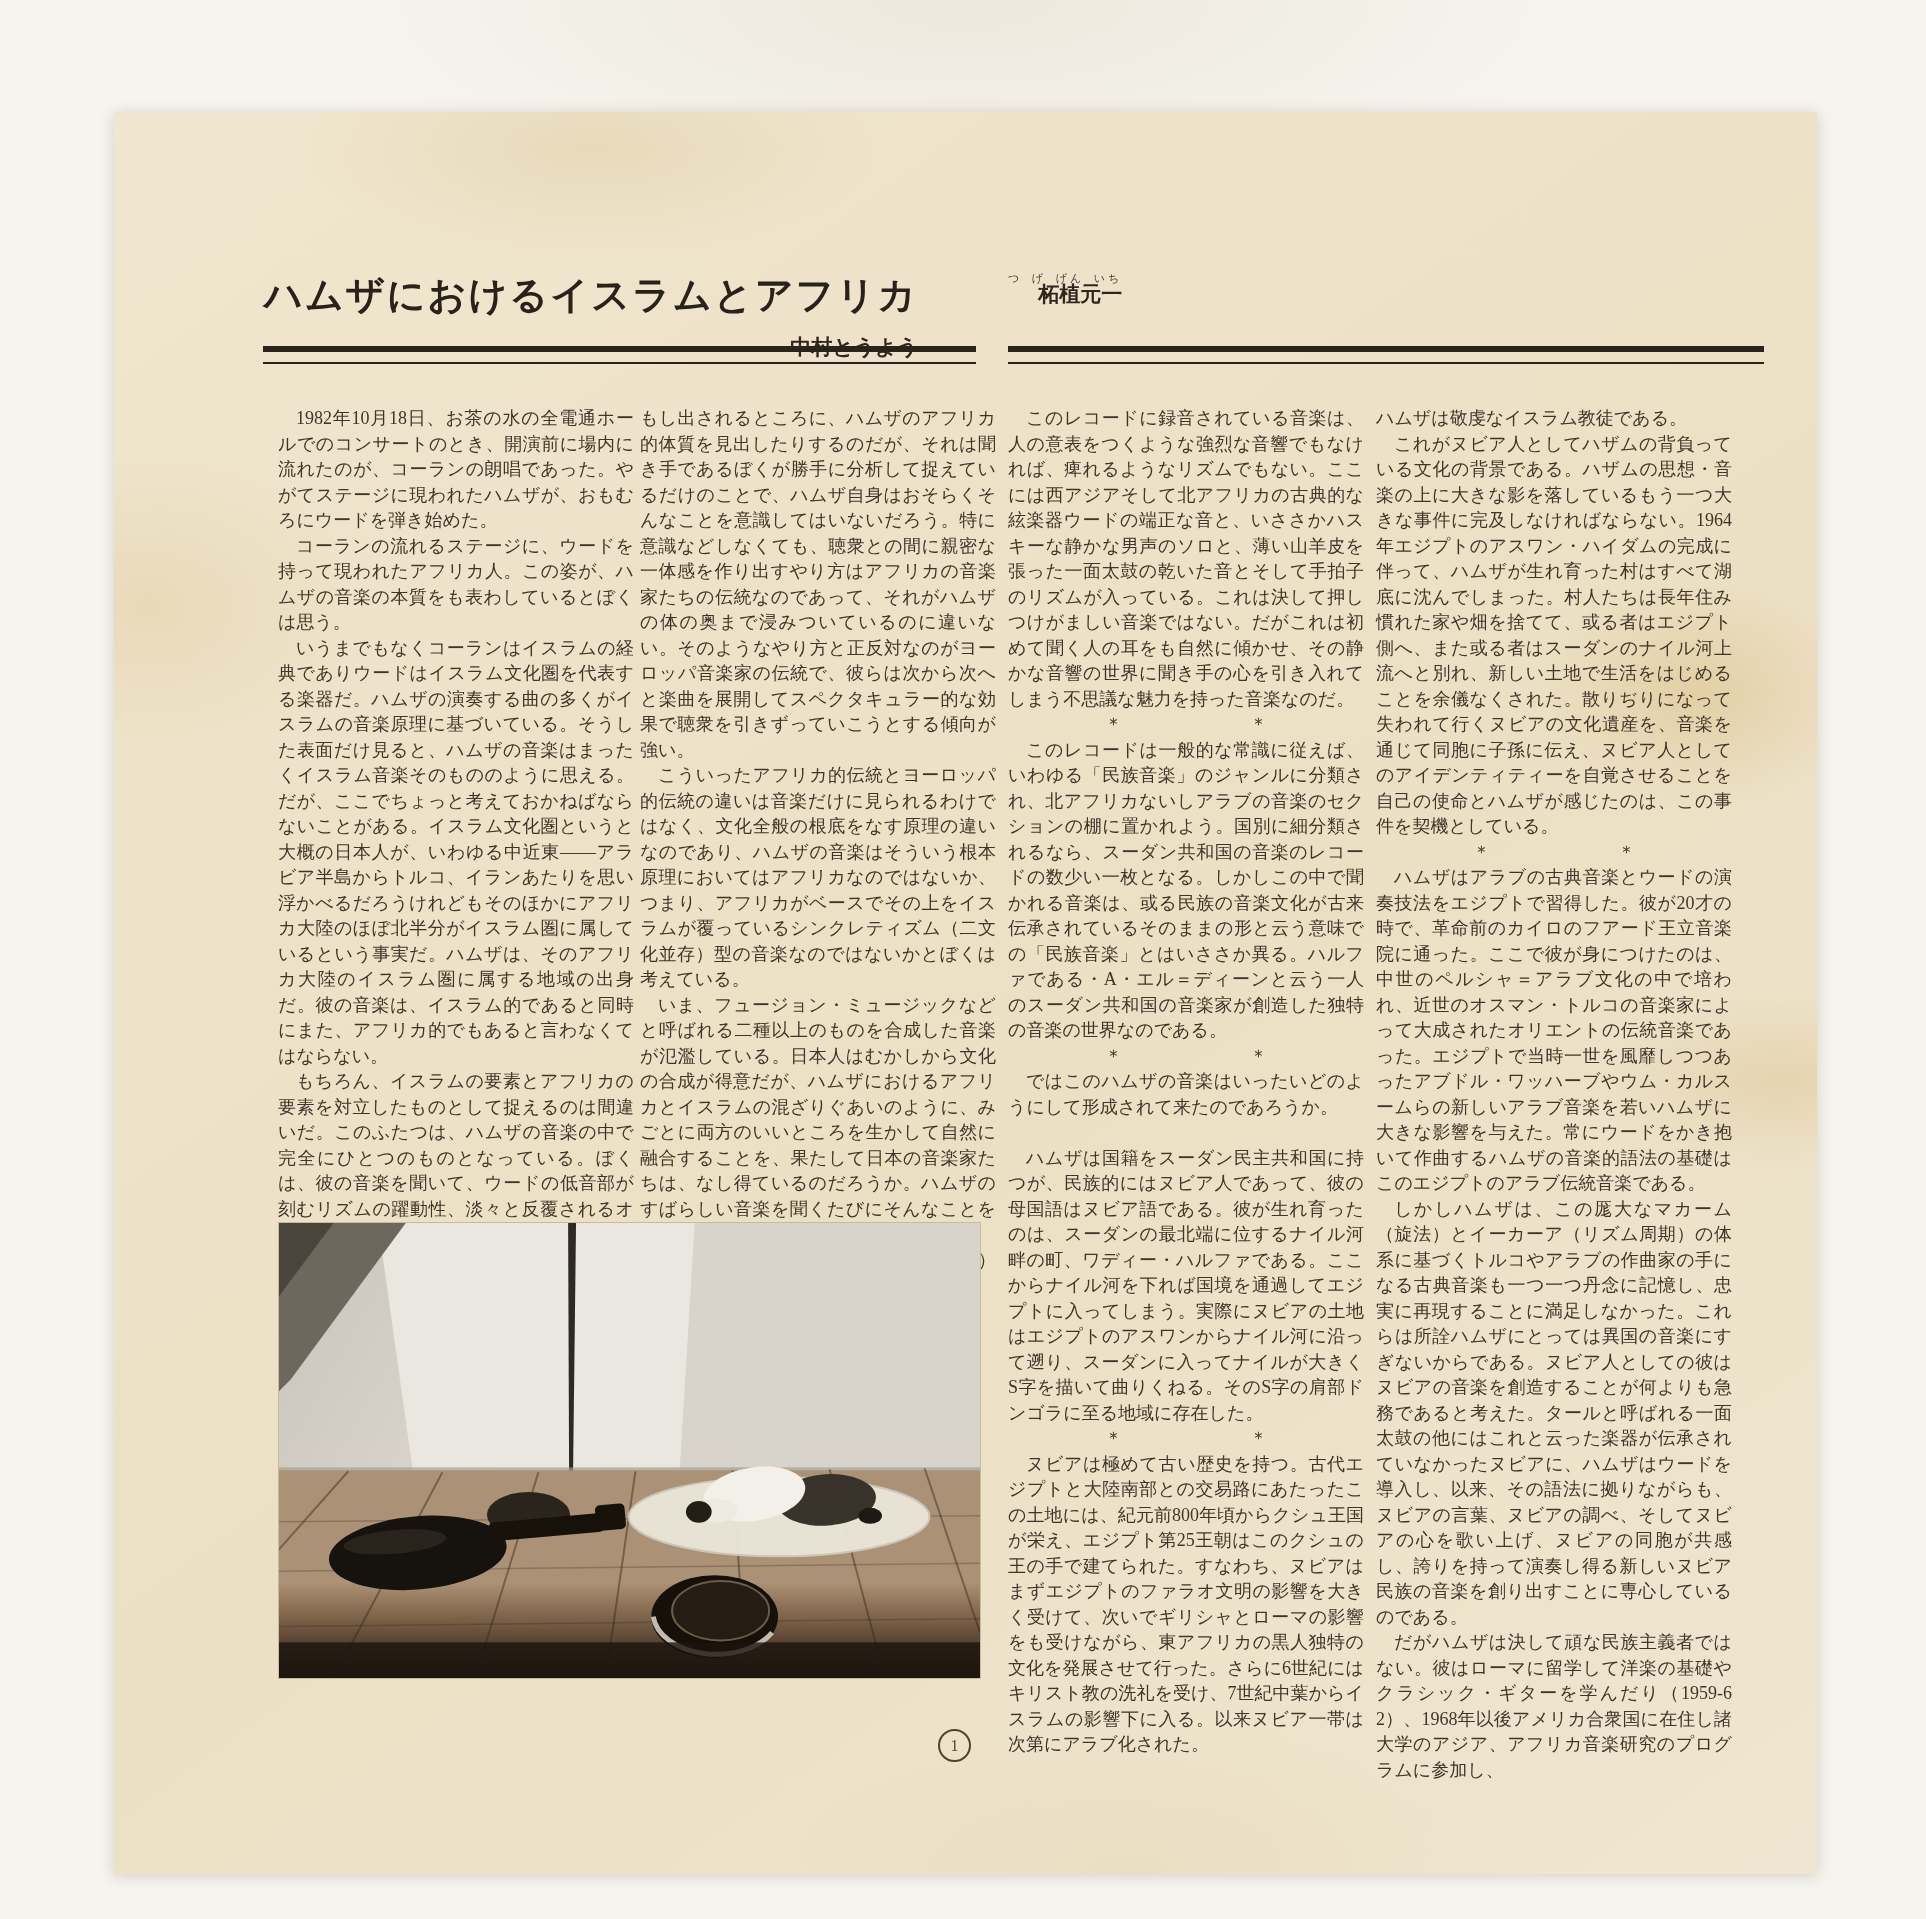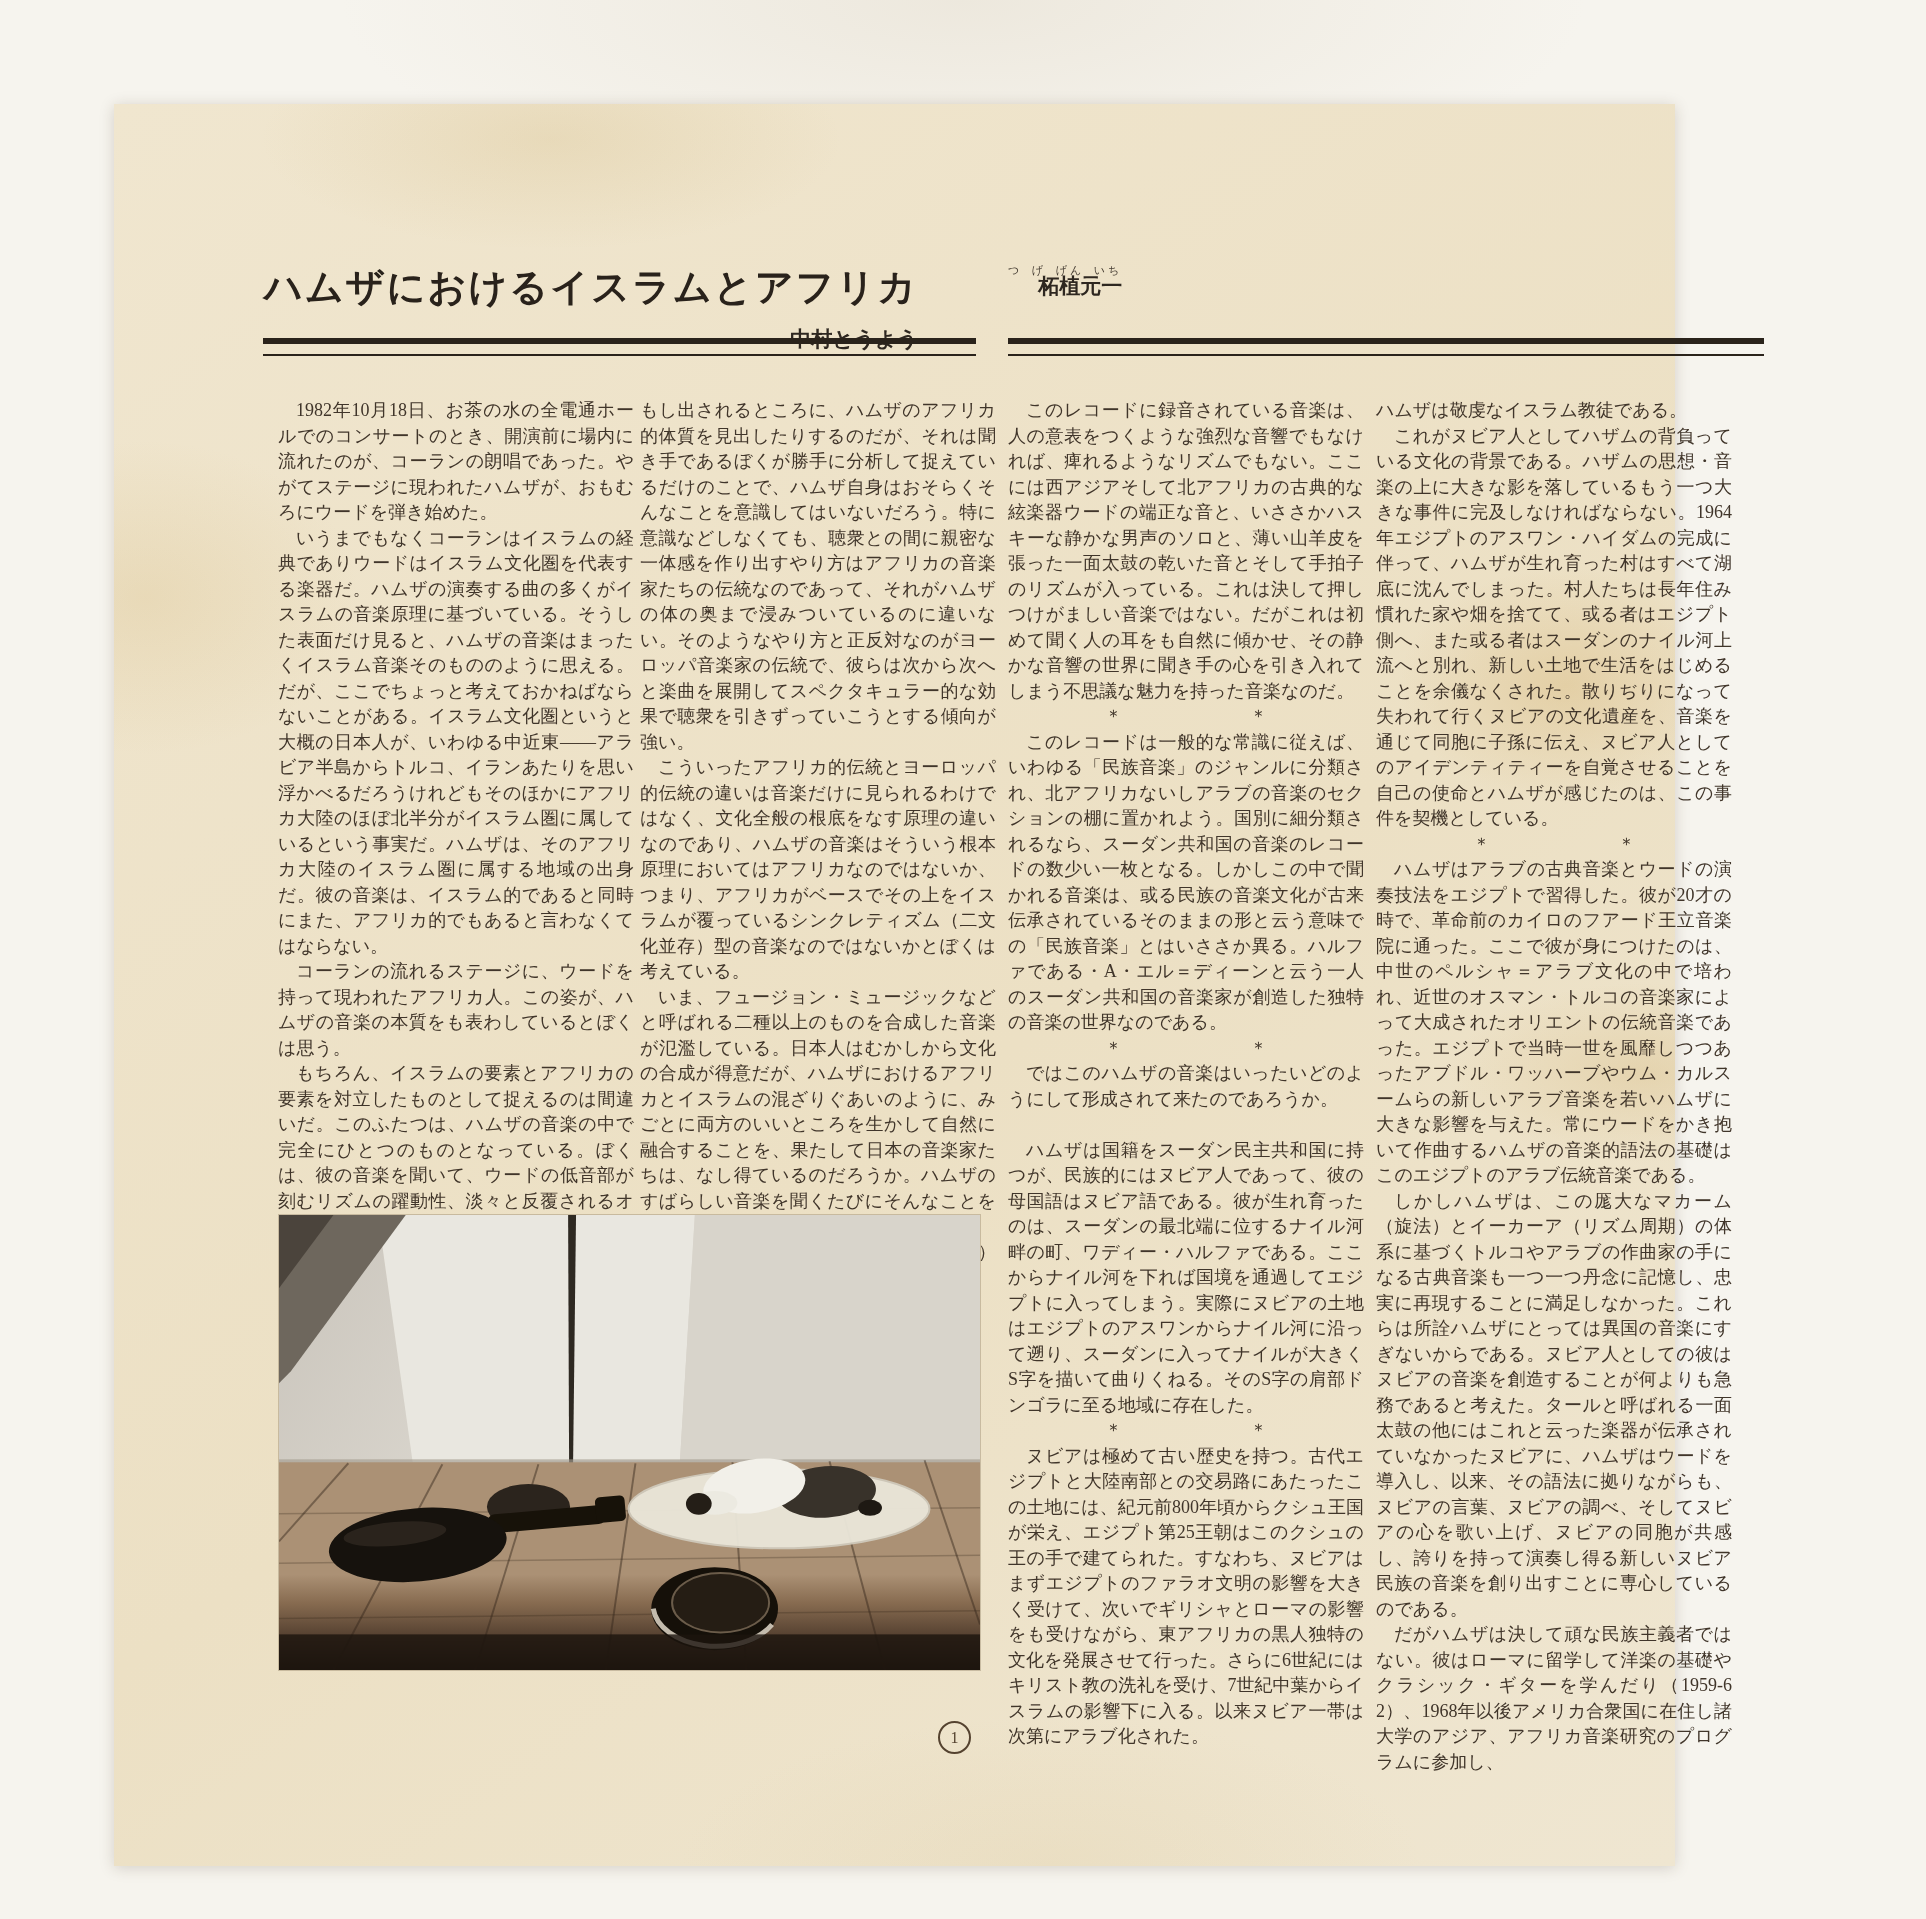--- a/index.html
+++ b/index.html
@@ -1,19 +1,19 @@
 <!DOCTYPE html>
 <html><head>
 <meta charset="utf-8">
 <style>
   html,body{margin:0;padding:0;background:#f7f5f0;width:1927px;height:1920px;overflow:hidden;}
   .screen{position:relative;width:1927px;height:1920px;background:
     radial-gradient(ellipse 891px 297px at 50% 0%, rgba(220,210,190,.35), transparent 70%),
     #f6f4ee;}
-  .page{position:absolute;left:114px;top:104px;width:1561px;height:1762px;
+  .page{position:absolute;left:114px;top:112px;width:1703px;height:1762px;
     background:
       radial-gradient(ellipse 238px 168px at 93% 33%, rgba(209,172,102,.33), transparent 70%),
       radial-gradient(ellipse 277px 129px at 98% 55%, rgba(205,170,100,.26), transparent 70%),
       radial-gradient(ellipse 297px 218px at 2% 28%, rgba(210,180,115,.22), transparent 72%),
       radial-gradient(ellipse 416px 158px at 28% 2%, rgba(198,168,100,.18), transparent 70%),
       radial-gradient(ellipse 495px 198px at 60% 100%, rgba(222,205,165,.25), transparent 75%),
       linear-gradient(145deg,#f0e6cf 0%,#ece0c4 55%,#efe6d1 100%);
     box-shadow:0 2px 14px rgba(60,45,25,.18);}
   .article-head{position:absolute;}
   .head-left{left:150px;top:158px;}
@@ -56,22 +56,22 @@
     <div class="rule rule-left"></div>
 
     <header class="article-head head-right">
       <div class="furigana">つ げ げん いち</div>
       <div class="author" style="margin-top:2px;">柘植元一</div>
     </header>
     <div class="rule rule-right"></div>
 
     <section class="col col1">
         <p class="para indent">1982年10月18日、お茶の水の全電通ホールでのコンサートのとき、開演前に場内に流れたのが、コーランの朗唱であった。やがてステージに現われたハムザが、おもむろにウードを弾き始めた。</p>
+        <p class="para indent">コーランの流れるステージに、ウードを持って現われたアフリカ人。この姿が、ハムザの音楽の本質をも表わしているとぼくは思う。</p>
         <p class="para indent">いうまでもなくコーランはイスラムの経典でありウードはイスラム文化圏を代表する楽器だ。ハムザの演奏する曲の多くがイスラムの音楽原理に基づいている。そうした表面だけ見ると、ハムザの音楽はまったくイスラム音楽そのもののように思える。だが、ここでちょっと考えておかねばならないことがある。イスラム文化圏というと大概の日本人が、いわゆる中近東——アラビア半島からトルコ、イランあたりを思い浮かべるだろうけれどもそのほかにアフリカ大陸のほぼ北半分がイスラム圏に属しているという事実だ。ハムザは、そのアフリカ大陸のイスラム圏に属する地域の出身だ。彼の音楽は、イスラム的であると同時にまた、アフリカ的でもあると言わなくてはならない。</p>
-        <p class="para indent">コーランの流れるステージに、ウードを持って現われたアフリカ人。この姿が、ハムザの音楽の本質をも表わしているとぼくは思う。</p>
         <p class="para indent">もちろん、イスラムの要素とアフリカの要素を対立したものとして捉えるのは間違いだ。このふたつは、ハムザの音楽の中で完全にひとつのものとなっている。ぼくは、彼の音楽を聞いて、ウードの低音部が刻むリズムの躍動性、淡々と反覆されるオスティナートなどにアフリカ的要素を感じ、ことに、反覆によって奏者と聴衆との間にだんだん一体感がか</p>
       </section>
     <section class="col col2">
         <p class="para">もし出されるところに、ハムザのアフリカ的体質を見出したりするのだが、それは聞き手であるぼくが勝手に分析して捉えているだけのことで、ハムザ自身はおそらくそんなことを意識してはいないだろう。特に意識などしなくても、聴衆との間に親密な一体感を作り出すやり方はアフリカの音楽家たちの伝統なのであって、それがハムザの体の奥まで浸みついているのに違いない。そのようなやり方と正反対なのがヨーロッパ音楽家の伝統で、彼らは次から次へと楽曲を展開してスペクタキュラー的な効果で聴衆を引きずっていこうとする傾向が強い。</p>
         <p class="para indent">こういったアフリカ的伝統とヨーロッパ的伝統の違いは音楽だけに見られるわけではなく、文化全般の根底をなす原理の違いなのであり、ハムザの音楽はそういう根本原理においてはアフリカなのではないか、つまり、アフリカがベースでその上をイスラムが覆っているシンクレティズム（二文化並存）型の音楽なのではないかとぼくは考えている。</p>
         <p class="para indent">いま、フュージョン・ミュージックなどと呼ばれる二種以上のものを合成した音楽が氾濫している。日本人はむかしから文化の合成が得意だが、ハムザにおけるアフリカとイスラムの混ざりぐあいのように、みごとに両方のいいところを生かして自然に融合することを、果たして日本の音楽家たちは、なし得ているのだろうか。ハムザのすばらしい音楽を聞くたびにそんなことを考えさせられてしまうのである。</p>
         <p class="credit">（音楽評論家）</p>
       </section>
     <section class="col col3">
         <p class="para indent">このレコードに録音されている音楽は、人の意表をつくような強烈な音響でもなければ、痺れるようなリズムでもない。ここには西アジアそして北アフリカの古典的な絃楽器ウードの端正な音と、いささかハスキーな静かな男声のソロと、薄い山羊皮を張った一面太鼓の乾いた音とそして手拍子のリズムが入っている。これは決して押しつけがましい音楽ではない。だがこれは初めて聞く人の耳をも自然に傾かせ、その静かな音響の世界に聞き手の心を引き入れてしまう不思議な魅力を持った音楽なのだ。</p>

